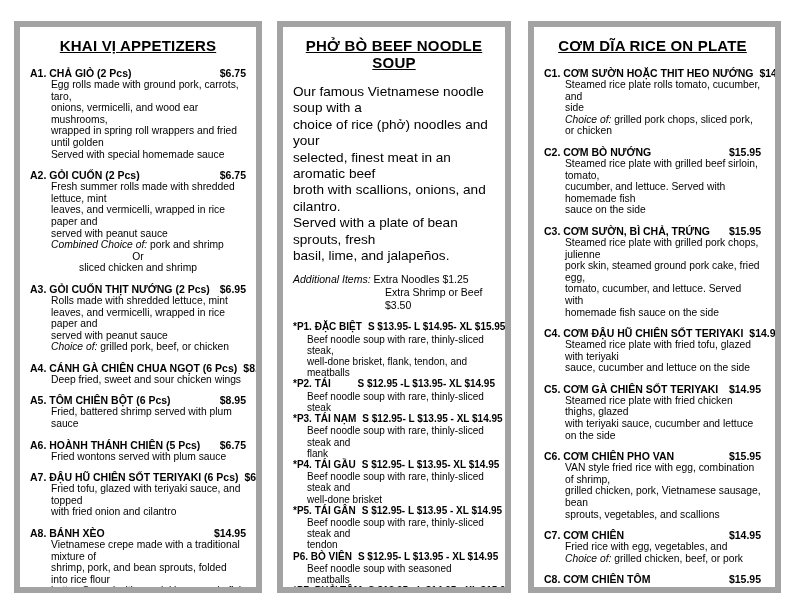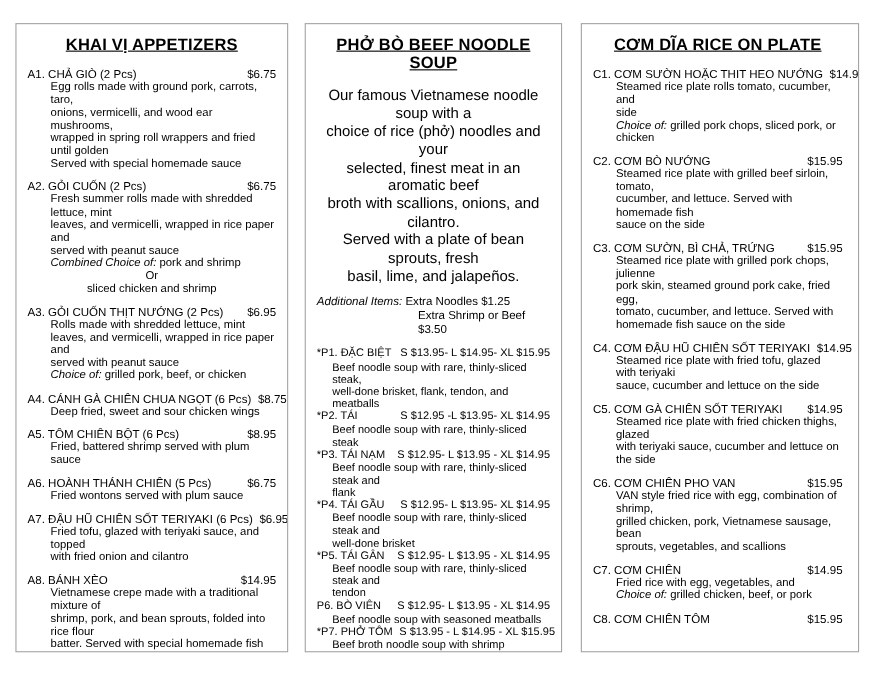--- a/index.html
+++ b/index.html
@@ -1,36 +1,36 @@
 <!DOCTYPE html>
 <html><head>
 <meta charset="utf-8">
 <style>
   html,body{margin:0;padding:0;background:#fff;}
   .page{position:relative;width:792px;height:612px;background:#fff;
         font-family:"Liberation Sans","DejaVu Sans",sans-serif;color:#000;}
-  .col{position:absolute;top:21px;height:572px;border:1px solid #a3a3a3;background:#fff;
+  .col{position:absolute;top:21px;height:572px;border:6px solid #a3a3a3;background:#fff;
        box-sizing:border-box;padding:4px 10px 6px 10px;overflow:hidden;}
   .col1{left:14px;width:248px;}
   .col2{left:277px;width:234px;}
   .col3{left:528px;width:253px;padding-right:14px;}
   .col-title{font-size:15px;font-weight:bold;text-align:center;
              text-decoration:underline;margin:6px 0 13px 0;letter-spacing:.2px;}
   .blocks{width:100%;}
   
   .item{margin-bottom:9px;}
   .row{display:flex;justify-content:space-between;align-items:flex-start;
-       font-weight:normal;font-size:10.5px;line-height:12px;white-space:nowrap;}
+       font-weight:bold;font-size:10.5px;line-height:12px;white-space:nowrap;}
   .nm{margin-right:6px;}
   .pr{text-align:right;}
   .dline{font-size:10.3px;line-height:11.6px;padding-left:21px;}
   .dline.ctr{text-align:center;padding-left:0;}
   .lead{}
   
-  .intro{font-size:13.6px;line-height:16.4px;text-align:center;margin:2px 0 9px 0;}
+  .intro{font-size:13.6px;line-height:16.4px;text-align:left;margin:2px 0 9px 0;}
   .addl{font-size:10.5px;line-height:13px;margin:0 0 9px 0;}
   .addl .a2{margin-left:92px;}
   .pitem{margin-bottom:0;}
   .pitem .row{font-size:10px;line-height:12.2px;}
   .pitem .dline{font-size:10px;line-height:11.2px;padding-left:14px;}
   .subhead{font-size:15px;font-weight:bold;text-align:center;
            text-decoration:underline;margin:12px 0 13px 0;}
   .p2item{margin-bottom:10px;}
   .p2item .row{font-size:10px;line-height:12.2px;}
 </style>

